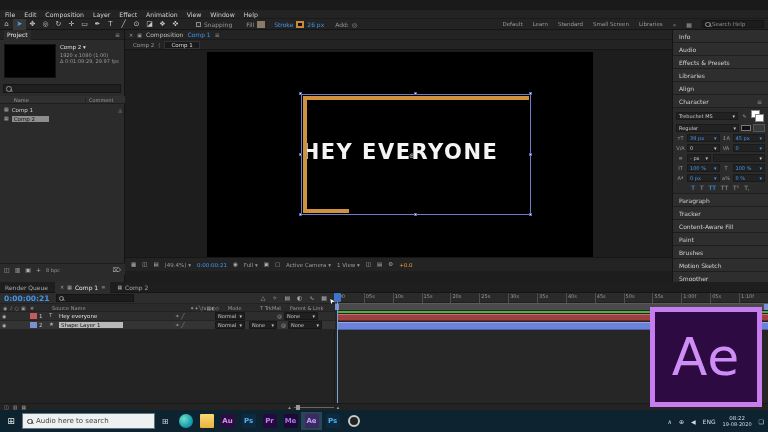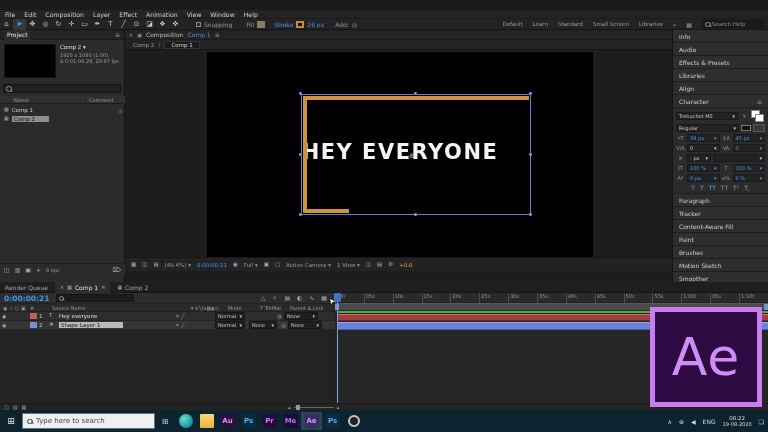--- a/index.html
+++ b/index.html
@@ -521,21 +521,21 @@
   </div>
 
   <div id="watermark" class="abs">
     <span>Ae</span>
   </div>
 
   <div id="taskbar" class="abs">
     <span style="width:22px;text-align:center;color:#e8e8e8;font-size:9px">⊞</span>
     <span id="tb-search">
       <span class="mag" style="filter:brightness(0.4)"></span>
-      <span>Type here to search</span>
+      <span>Audio here to search</span>
     </span>
     <span style="width:20px;text-align:center;color:#cfd8dc;font-size:8px">⊞</span>
     <span class="row">
 
     <span class="app app-edge">
           <span class="tile"></span>
         </span>
         <span class="app app-folder">
           <span class="tile"></span>
         </span>

